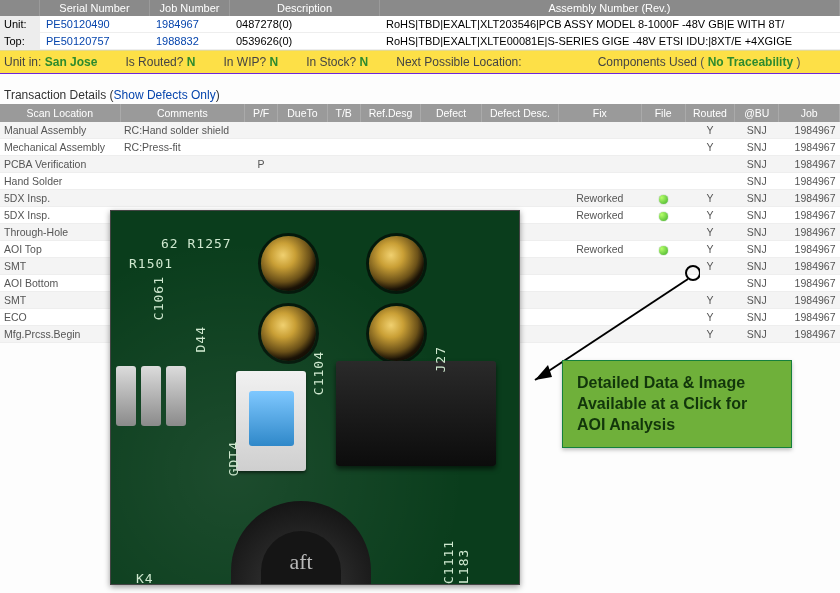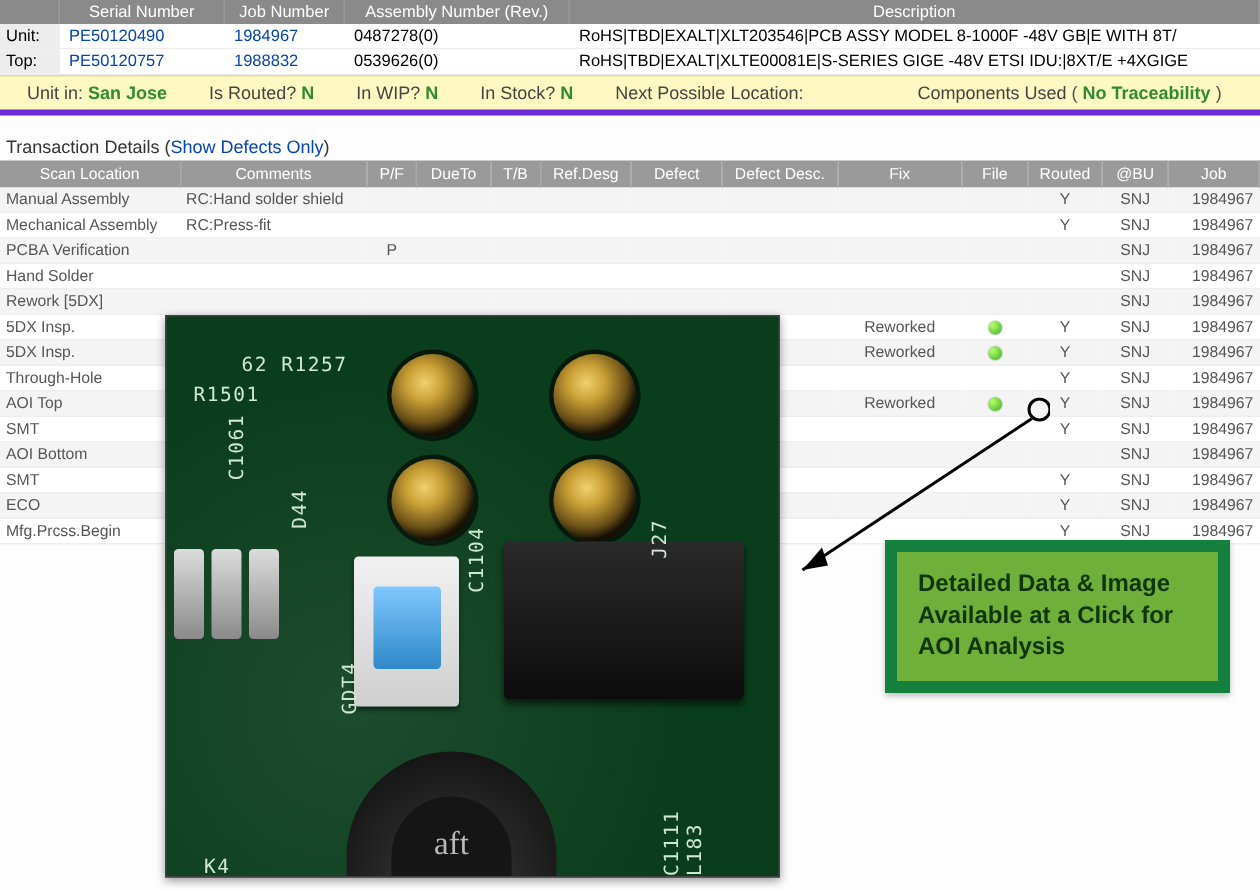--- a/index.html
+++ b/index.html
@@ -34,26 +34,26 @@
     border-bottom: 1px solid #eee;
   }
   .hdr .lbl {
     background: #ededed;
     padding: 2px 4px;
     text-align: left;
   }
 
   
   .statusbar {
-    background: #fef9c3;
+    background: #fde047;
     border-top: 1px solid #e5da8e;
-    border-bottom: 4px solid #6d28d9;
+    border-bottom: 1px solid #6d28d9;
     display: flex;
     gap: 28px;
-    padding: 4px 18px;
+    padding: 4px 4px;
     font-size: 12px;
     color: #444;
     align-items: center;
   }
   .statusbar .val { color: #2e8b2e; font-weight: bold; }
   .statusbar .paren { color: #555; }
   .statusbar .group { white-space: nowrap; }
   .statusbar .spacer { flex: 0 0 20px; }
 
   
@@ -132,25 +132,25 @@
     font-family: monospace;
     font-size: 13px;
     letter-spacing: 1px;
     margin-top: 20px;
   }
   .silk.v { writing-mode: vertical-rl; transform: rotate(180deg); }
 
   
   .callout {
     position: absolute;
-    right: 20px;
+    right: 48px;
     top: 360px;
     width: 230px;
     background: #6fb03a;
-    border: 8px solid #15803d;
+    border: 1px solid #15803d;
     padding: 12px 14px;
     font-size: 16px;
     font-weight: bold;
     color: #12360b;
     line-height: 1.3;
     box-shadow: 0 2px 4px rgba(0,0,0,.25);
   }
 
   
   .arrow-svg {
@@ -177,22 +177,22 @@
   .c-bu   { width: 40px; text-align:center; }
   .c-job  { width: 55px; text-align:right; }
 </style>
 </head>
 <body>
 
 <div class="hdr">
   <div class="th"></div>
   <div class="th">Serial Number</div>
   <div class="th">Job Number</div>
+  <div class="th">Description</div>
   <div class="th">Assembly Number (Rev.)</div>
-  <div class="th">Description</div>
 
   <div class="lbl">Unit:</div>
   <div class="td"><a>PE50120490</a></div>
   <div class="td"><a>1984967</a></div>
   <div class="td">0487278(0)</div>
   <div class="td">RoHS|TBD|EXALT|XLT203546|PCB ASSY MODEL 8-1000F -48V GB|E WITH 8T/</div>
 
   <div class="lbl">Top:</div>
   <div class="td"><a>PE50120757</a></div>
   <div class="td"><a>1988832</a></div>
@@ -304,35 +304,20 @@
         <td></td>
         <td></td>
         <td></td>
         <td class="center"></td>
         <td class="center"></td>
         <td class="center"></td>
         <td class="center">SNJ</td>
         <td class="right">1984967</td>
       </tr>
       <tr>
-        <td>Rework [5DX]</td>
-        <td></td>
-        <td class="center"></td>
-        <td class="center"></td>
-        <td class="center"></td>
-        <td></td>
-        <td></td>
-        <td></td>
-        <td class="center"></td>
-        <td class="center"></td>
-        <td class="center"></td>
-        <td class="center">SNJ</td>
-        <td class="right">1984967</td>
-      </tr>
-      <tr>
         <td>5DX Insp.</td>
         <td></td>
         <td class="center"></td>
         <td class="center"></td>
         <td class="center"></td>
         <td></td>
         <td></td>
         <td></td>
         <td class="center">Reworked</td>
         <td class="center"><span class="dot"></span></td>

